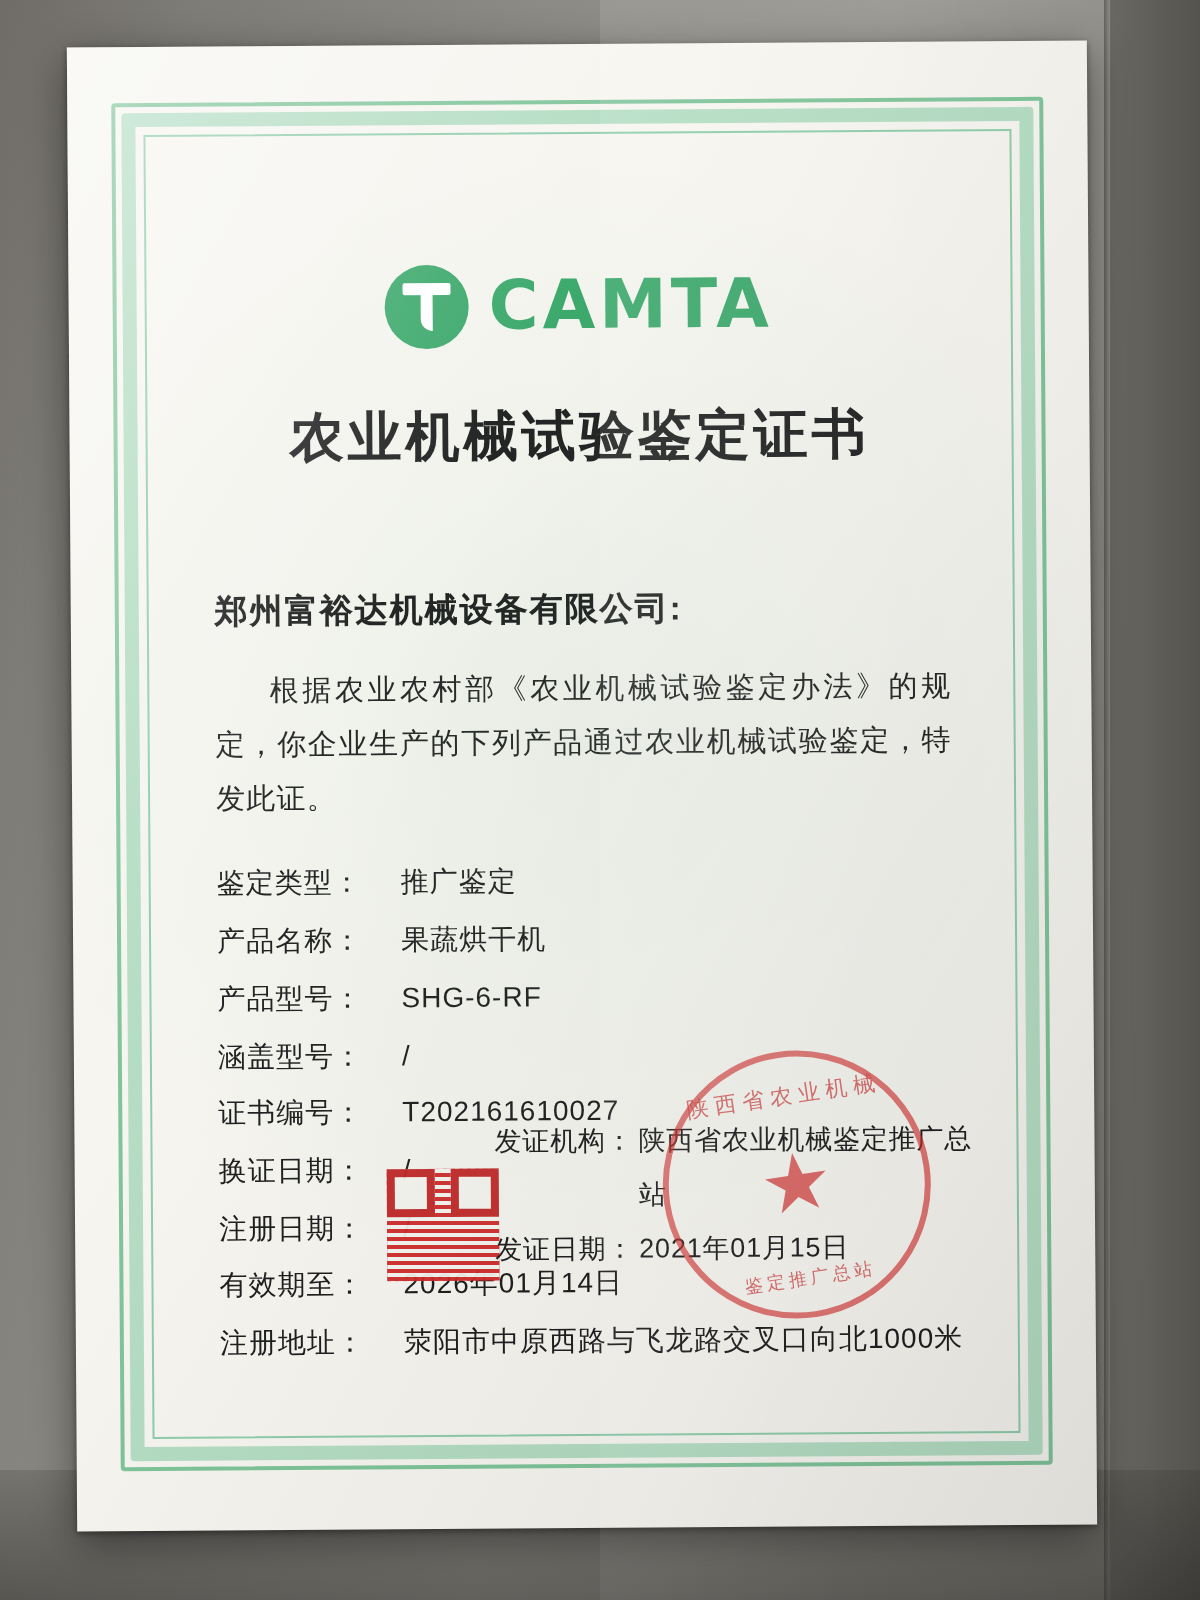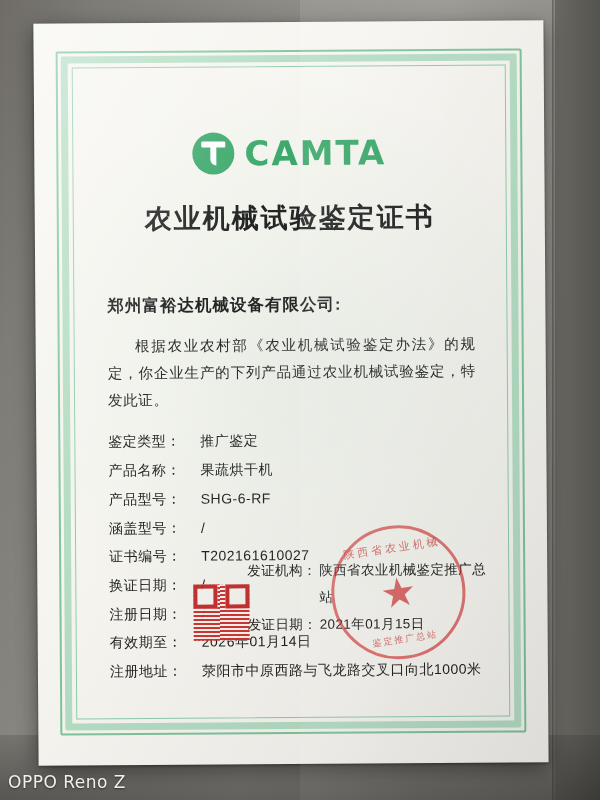--- a/index.html
+++ b/index.html
@@ -263,14 +263,13 @@
             <span>★</span>
           </div>
         <div class="arc-bottom">鉴定推广总站</div>
       </div>
 
     </div>
     <div class="watermark"></div>
   </div>
 
   <div class="glare"></div>
-  <div class="cam-phone-label">OPPO Reno Z</div>
 </div>
 
 </body></html>

